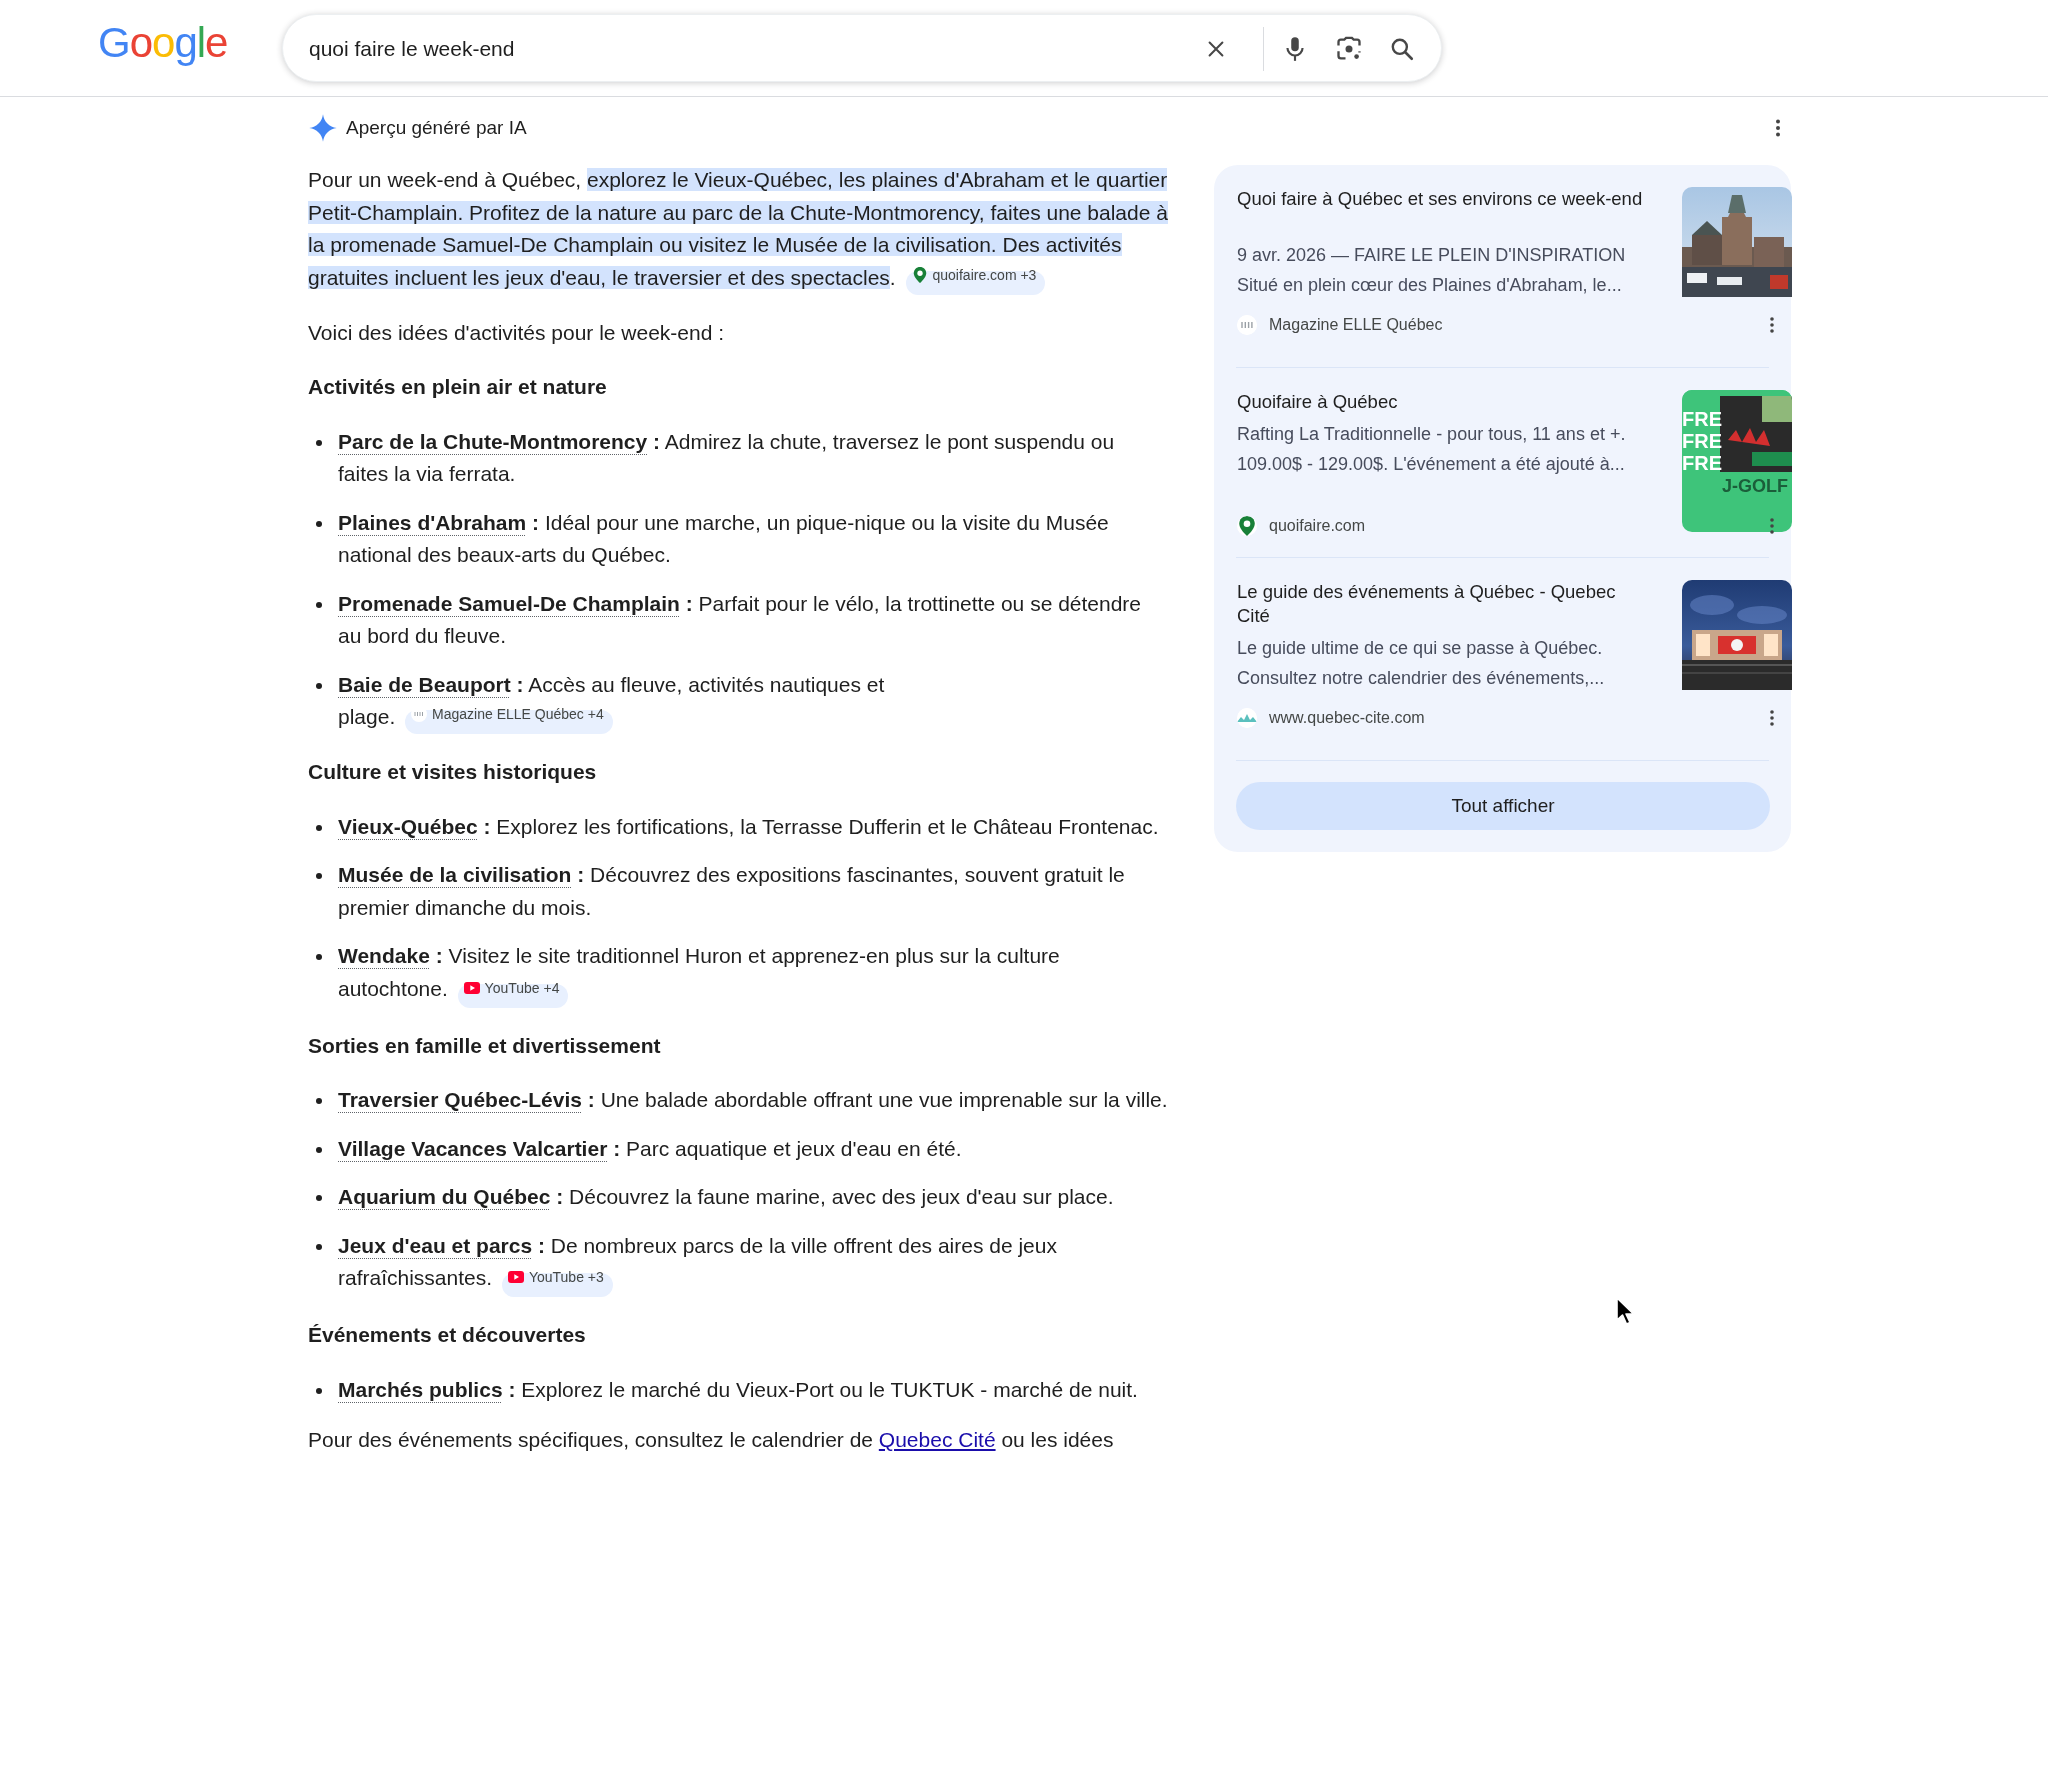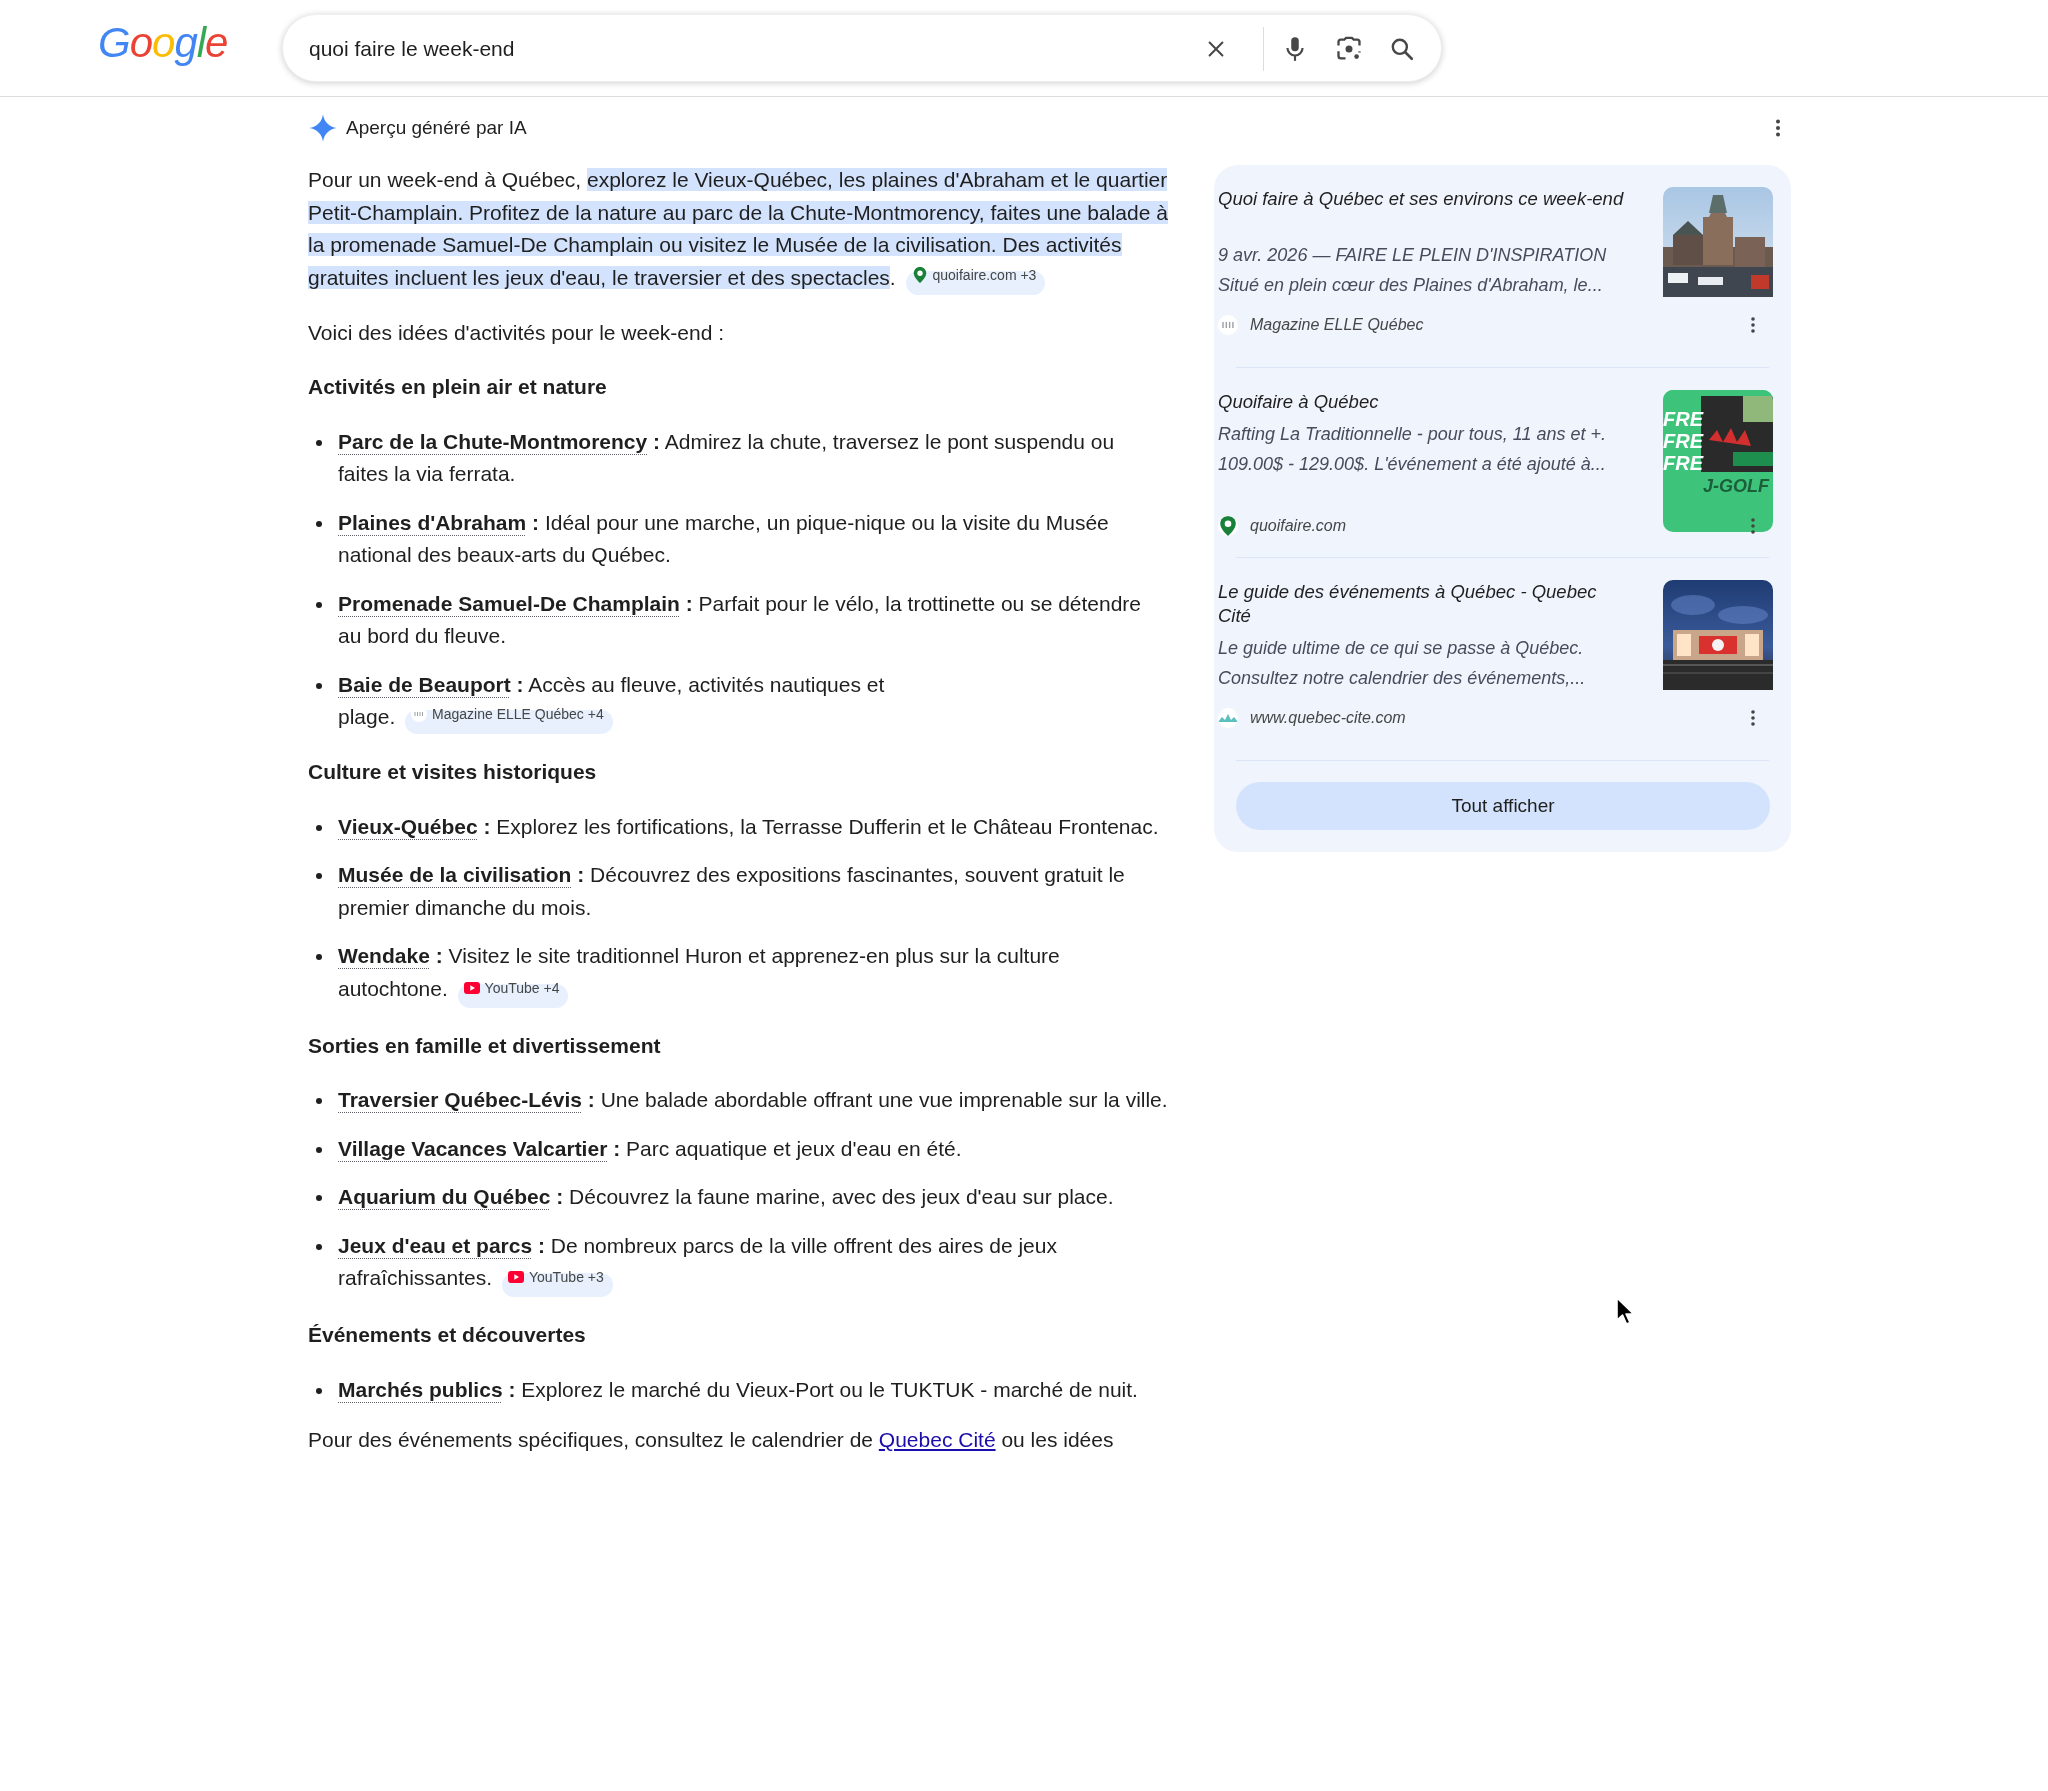--- a/index.html
+++ b/index.html
@@ -1,21 +1,21 @@
 <!DOCTYPE html>
 <html><head>
 <meta charset="utf-8">
 <style>
   * { box-sizing: border-box; margin: 0; padding: 0; }
   html, body { width: 2048px; height: 1791px; overflow: hidden; background: #ffffff; }
   body { font-family: "Liberation Sans", "DejaVu Sans", sans-serif; color: #1f1f1f; position: relative; }
 
   
   .header { position: absolute; left: 0; top: 0; width: 2048px; height: 97px; border-bottom: 1px solid #dadce0; background: #fff; }
-  .logo { position: absolute; left: 98px; top: 22px; font-family: "Liberation Sans", sans-serif; font-size: 42px; letter-spacing: -1px; font-weight: 400; line-height: 1; font-style: italic; }
+  .logo { position: absolute; left: 98px; top: 22px; font-family: "Liberation Sans", sans-serif; font-size: 42px; letter-spacing: -1px; font-weight: 400; line-height: 1; }
   .logo span { display: inline-block; }
   .search-box { position: absolute; left: 282px; top: 14px; width: 1160px; height: 68px; border-radius: 34px; background: #fff; box-shadow: 0 1px 6px rgba(32,33,36,0.22); border: 1px solid #eceff1; }
   .search-input { position: absolute; left: 26px; top: 0; height: 68px; line-height: 68px; font-size: 21px; color: #1f1f1f; border: none; outline: none; background: transparent; width: 850px; font-family: "Liberation Sans", sans-serif; }
   .sb-icon { position: absolute; top: 17px; width: 34px; height: 34px; display: flex; align-items: center; justify-content: center; cursor: pointer; }
   .sb-divider { position: absolute; left: 980px; top: 12px; width: 1px; height: 44px; background: #dadce0; }
 
   
   .ai-head { position: absolute; left: 308px; top: 112px; height: 32px; display: flex; align-items: center; }
   .ai-head .label { font-size: 19px; color: #1f1f1f; margin-left: 8px; }
   .more-top { position: absolute; left: 1766px; top: 116px; width: 24px; height: 24px; cursor: pointer; }
@@ -28,21 +28,21 @@
   .section-title { font-weight: 700; margin: 0 0 22px 0; }
   ul.items { list-style: none; margin: 0 0 22px 0; padding: 0; }
   ul.items li { position: relative; padding-left: 30px; margin-bottom: 16px; }
   ul.items li::before { content: ""; position: absolute; left: 8px; top: 14px; width: 6px; height: 6px; border-radius: 50%; background: #1f1f1f; }
   .term { font-weight: 700; text-decoration: underline dotted #5f6368; text-underline-offset: 5px; text-decoration-thickness: 1px; cursor: pointer; }
   .colon { font-weight: 700; }
   a.link { color: #1a0dab; text-decoration: underline; cursor: pointer; }
 
   
   .panel { position: absolute; left: 1214px; top: 165px; width: 577px; height: 687px; background: #f0f4fd; border-radius: 24px; }
-  .src { position: absolute; left: 4px; width: 533px; font-style: italic; }
+  .src { position: absolute; left: 23px; width: 533px; }
   .src .title { position: absolute; left: 0; top: 0; width: 410px; font-size: 18.5px; line-height: 24px; color: #1f1f1f; cursor: pointer; }
   .src .snippet { position: absolute; left: 0; width: 410px; font-size: 18px; line-height: 30px; color: #474c5c; white-space: nowrap; overflow: hidden; text-overflow: ellipsis; }
   .src .thumb { position: absolute; left: 445px; top: 0; width: 110px; height: 142px; border-radius: 10px; overflow: hidden; cursor: pointer; }
   .src .site { position: absolute; left: 0; height: 24px; display: flex; align-items: center; font-size: 16px; color: #444746; cursor: pointer; }
   .src .favicon { width: 20px; height: 20px; border-radius: 50%; background: #fff; margin-right: 12px; display: flex; align-items: center; justify-content: center; overflow: hidden; }
   .src .kebab { position: absolute; left: 523px; width: 24px; height: 24px; cursor: pointer; }
   .src-divider { position: absolute; left: 22px; width: 533px; height: 1px; background: #dbe5f7; }
   .show-all { position: absolute; left: 22px; top: 617px; width: 534px; height: 48px; border-radius: 24px; background: #d3e3fd; color: #1f1f1f; font-size: 19px; display: flex; align-items: center; justify-content: center; cursor: pointer; border: none; font-family: "Liberation Sans", sans-serif; }
 
   .cursor { position: absolute; left: 1615px; top: 1296px; width: 22px; height: 34px; }

